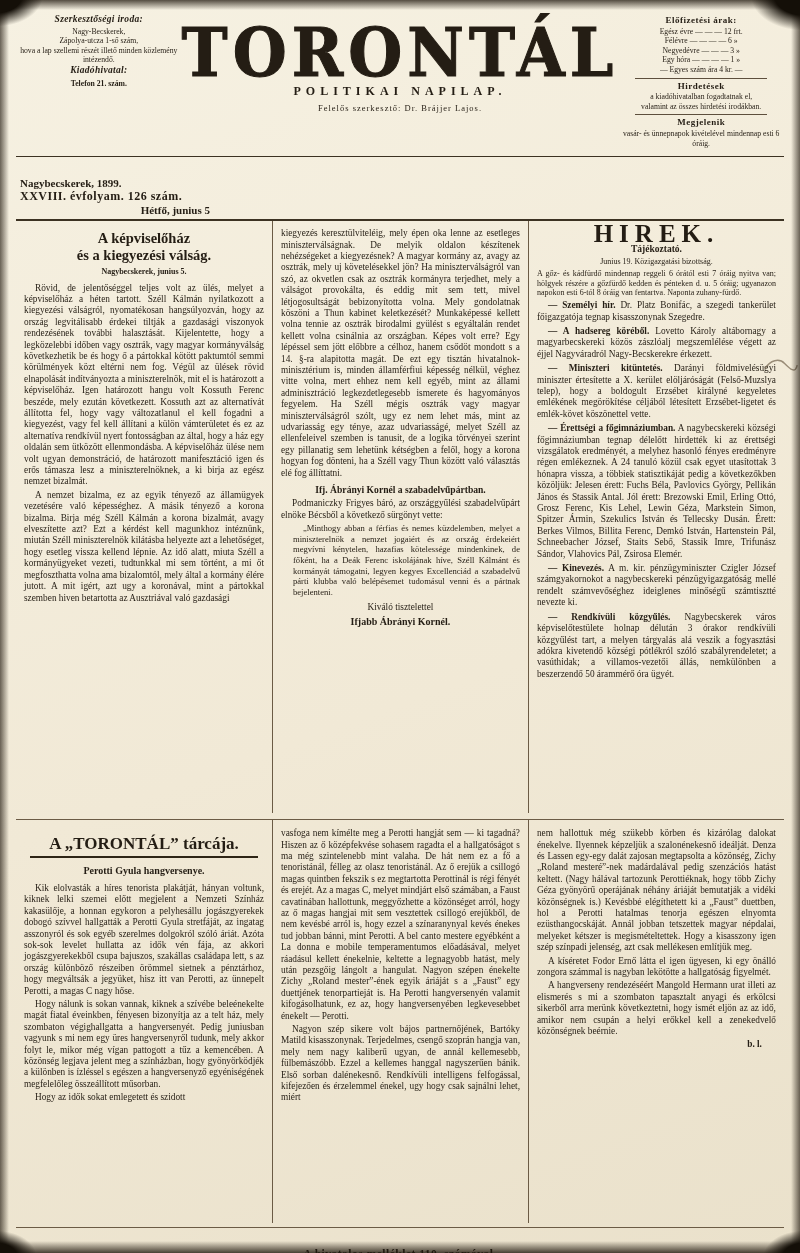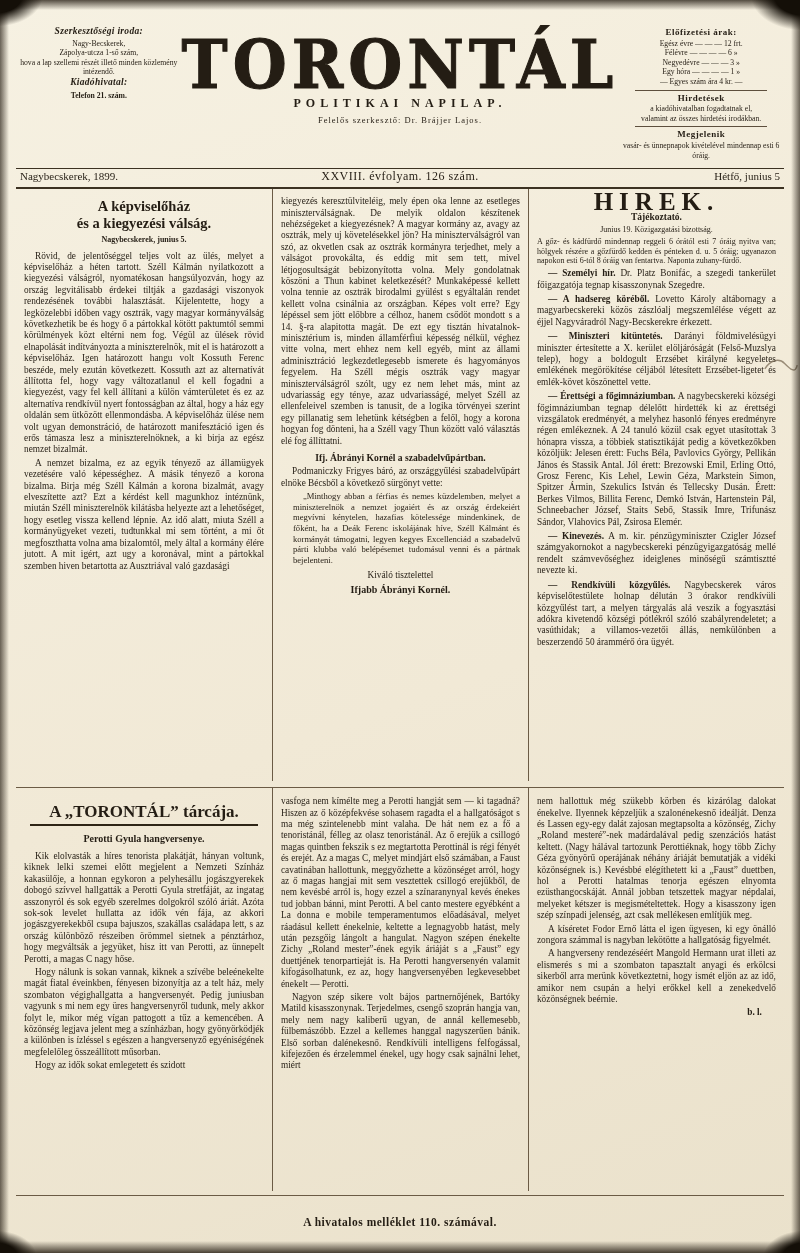--- a/index.html
+++ b/index.html
@@ -16,40 +16,40 @@
   .e-bottom { bottom:0; left:0; right:0; height:12px; background:linear-gradient(transparent, rgba(30,22,12,.8)); }
   .e-left { top:0; bottom:0; left:0; width:9px; background:linear-gradient(90deg, rgba(30,22,12,.65), transparent); }
   .e-right { top:0; bottom:0; right:0; width:9px; background:linear-gradient(270deg, rgba(30,22,12,.65), transparent); }
   .c-tl { top:-4px; left:-4px; width:46px; height:30px; background:radial-gradient(ellipse at top left, #140f08 40%, transparent 72%); }
   .c-tr { top:-4px; right:-4px; width:52px; height:34px; background:radial-gradient(ellipse at top right, #140f08 40%, transparent 72%); }
   .c-bl { bottom:-4px; left:-4px; width:40px; height:26px; background:radial-gradient(ellipse at bottom left, #140f08 38%, transparent 72%); }
   .c-br { bottom:-4px; right:-4px; width:40px; height:26px; background:radial-gradient(ellipse at bottom right, #140f08 38%, transparent 72%); }
   .squiggle { position:absolute; right:1px; top:356px; width:36px; height:22px; opacity:.65; z-index:4; }
 
   
-  .hdr { display:flex; align-items:stretch; padding:24px 16px 0; }
+  .hdr { display:flex; align-items:stretch; padding:12px 16px 0; }
   .hdr-box { width:172px; font-size:7.7px; line-height:9.6px; text-align:center; padding:2px 3px; }
   .box-h { font-weight:bold; font-size:9.5px; margin:1px 0 2px; font-style:italic; letter-spacing:.3px; }
   .box-h2 { font-weight:bold; font-size:9px; margin:2px 0 1px; letter-spacing:.5px; }
   .box-hr { border:0; border-top:1px solid #5d4f3d; margin:3px 14px; }
   .hdr-center { flex:1; text-align:center; padding-top:10px; }
   .masthead {
     margin:0; font-family:"DejaVu Serif","Liberation Serif",serif;
     font-size:62px; line-height:62px; font-weight:bold; letter-spacing:5px;
     transform:scaleY(1.08); -webkit-text-stroke:1px #241d14;
   }
   .mast-sub { font-size:12px; font-weight:bold; letter-spacing:5px; }
   .mast-editor { font-size:8.5px; margin-top:4px; letter-spacing:1px; }
   .sub-row { margin:0 4px; }
   .telefon { font-weight:bold; margin-top:3px; }
 
   
   .dateline {
-    display:flex; align-items:baseline; margin:6px 16px 0; padding:0 4px 3px;
-    border-top:1.5px solid #3c3222; border-bottom:2.5px solid #3c3222; font-weight:normal;
+    display:flex; align-items:baseline; margin:6px 16px 0; padding:20px 4px 3px;
+    border-top:1.5px solid #3c3222; border-bottom:2.5px solid #3c3222; font-weight:bold;flex-direction:column;
   }
   .dl-left, .dl-right { width:190px; font-size:11px; }
   .dl-right { text-align:right; }
   .dl-center { flex:1; text-align:center; font-size:12px; letter-spacing:.5px; }
 
   
   .main { display:flex; margin:0 16px; height:592px; overflow:hidden; }
   .col { width:33.333%; padding:7px 8px 0; font-size:9.3px; line-height:11.4px; text-align:justify; }
   .col + .col { border-left:1px solid #6b5b45; }
   p { margin:0 0 2px; }

